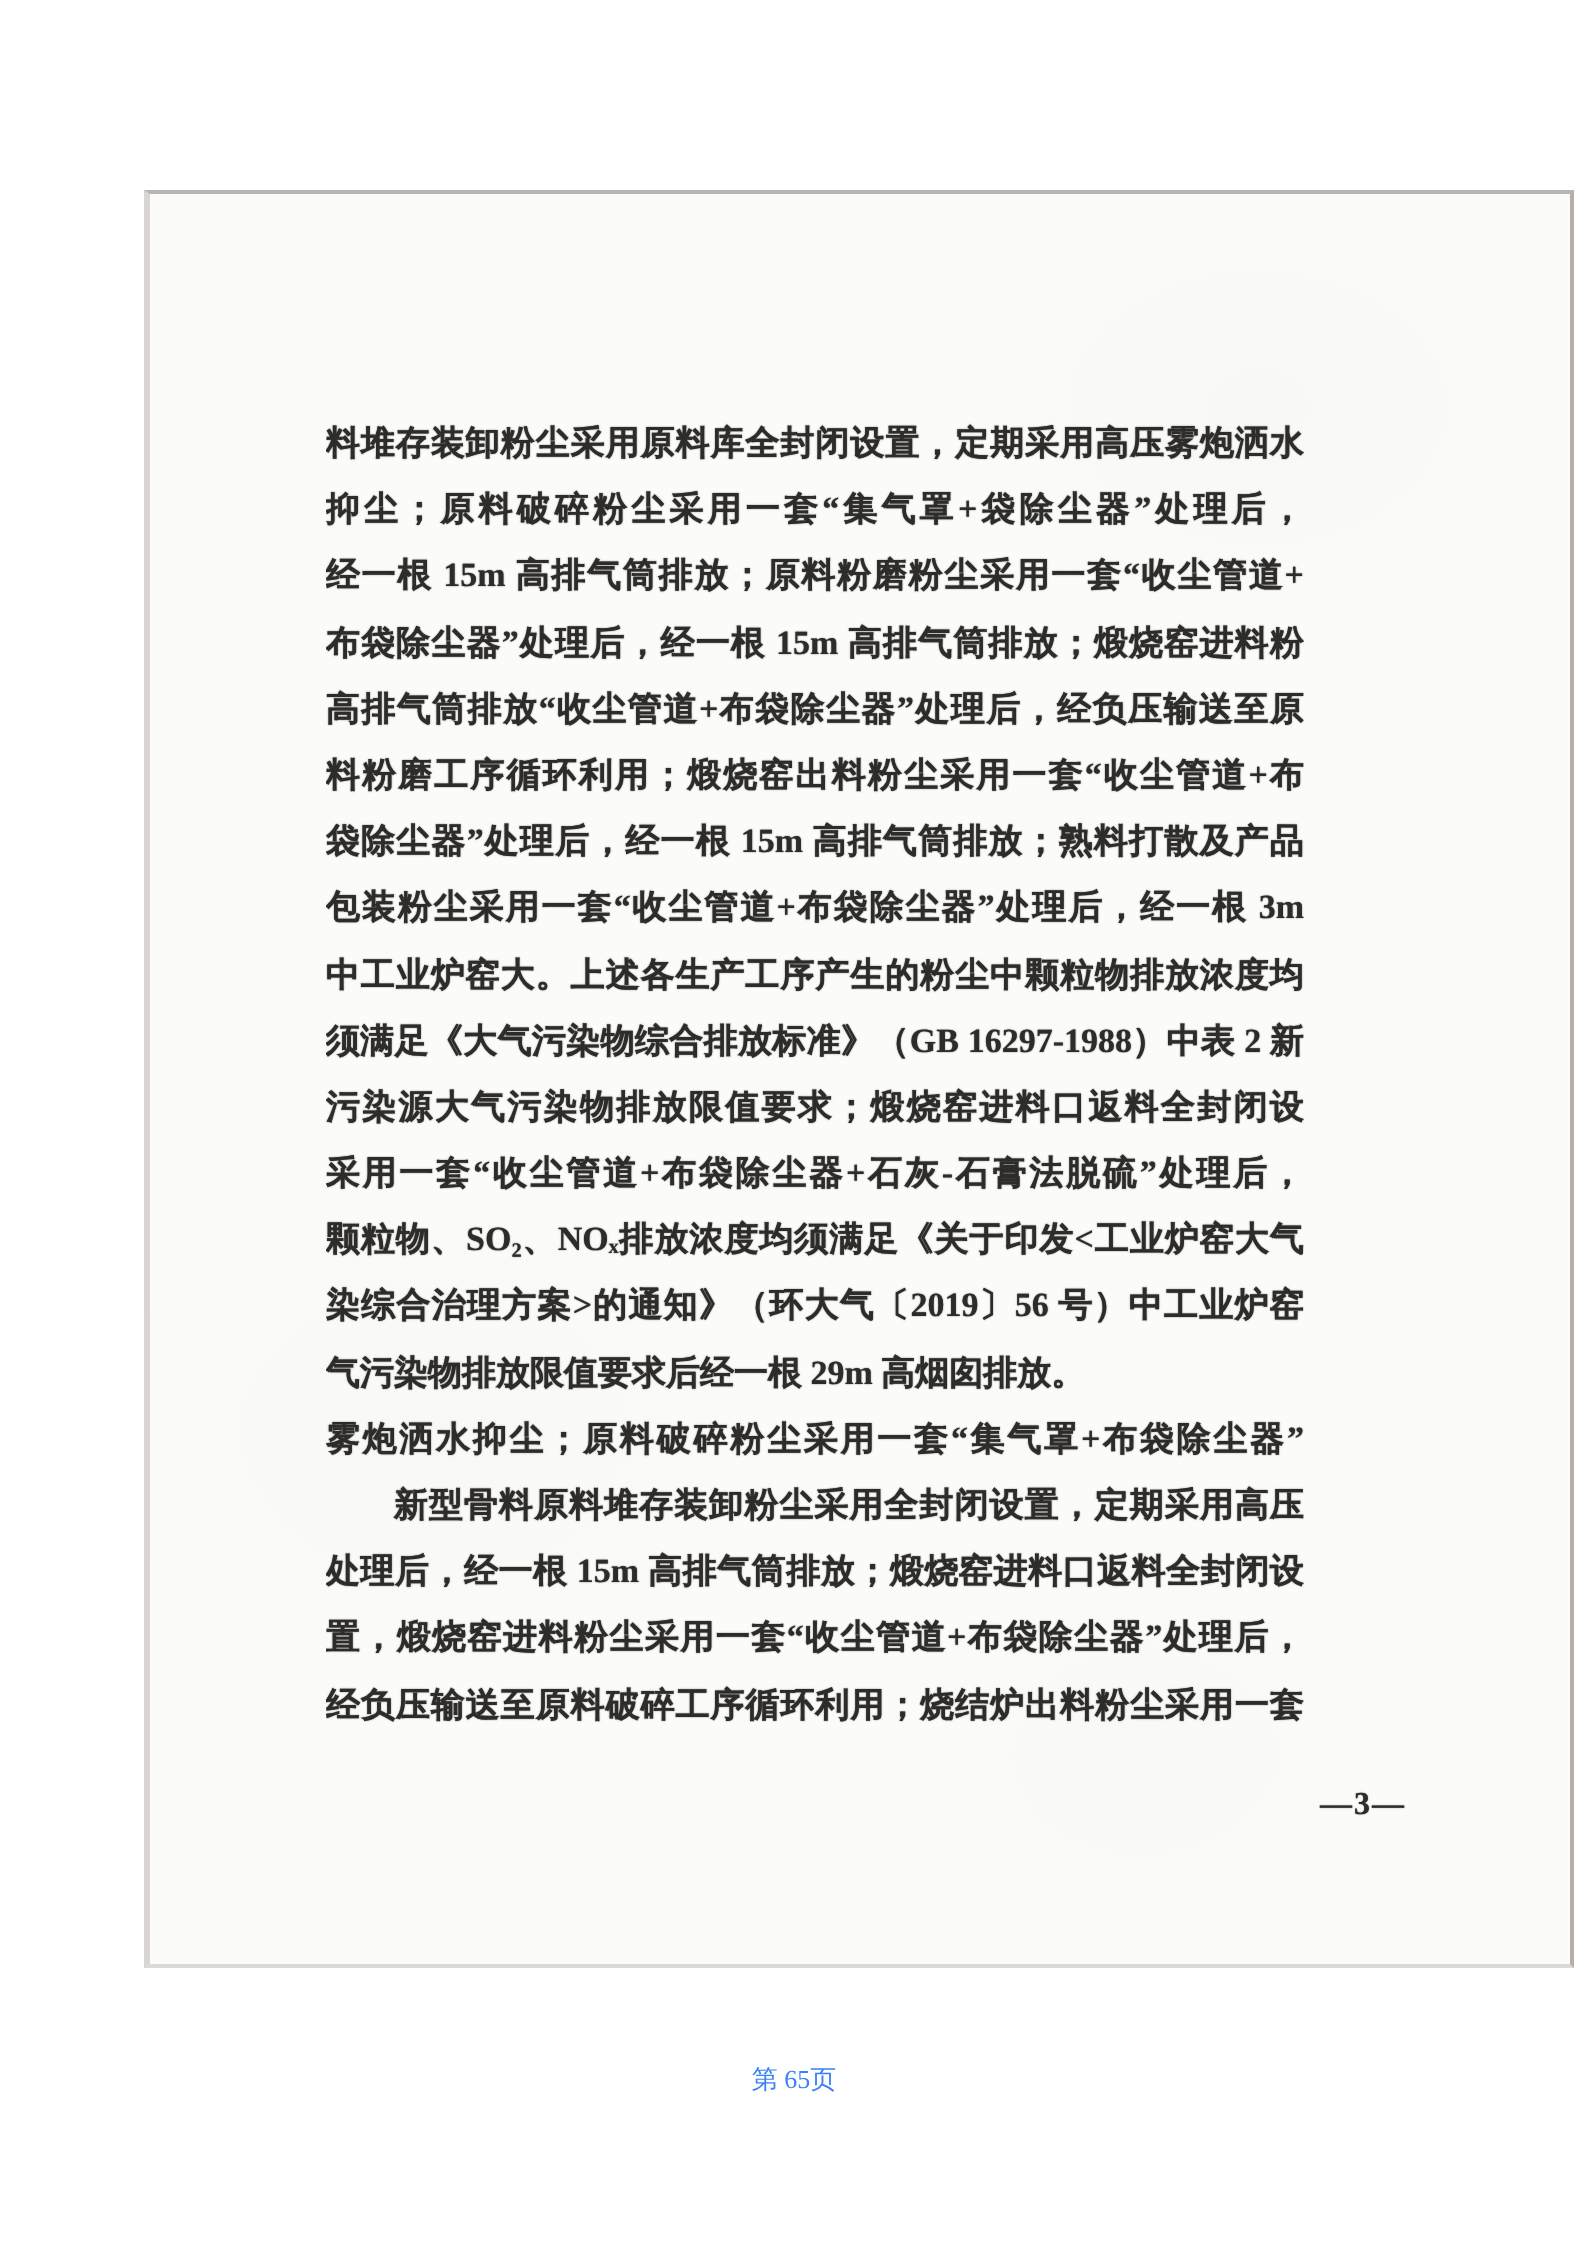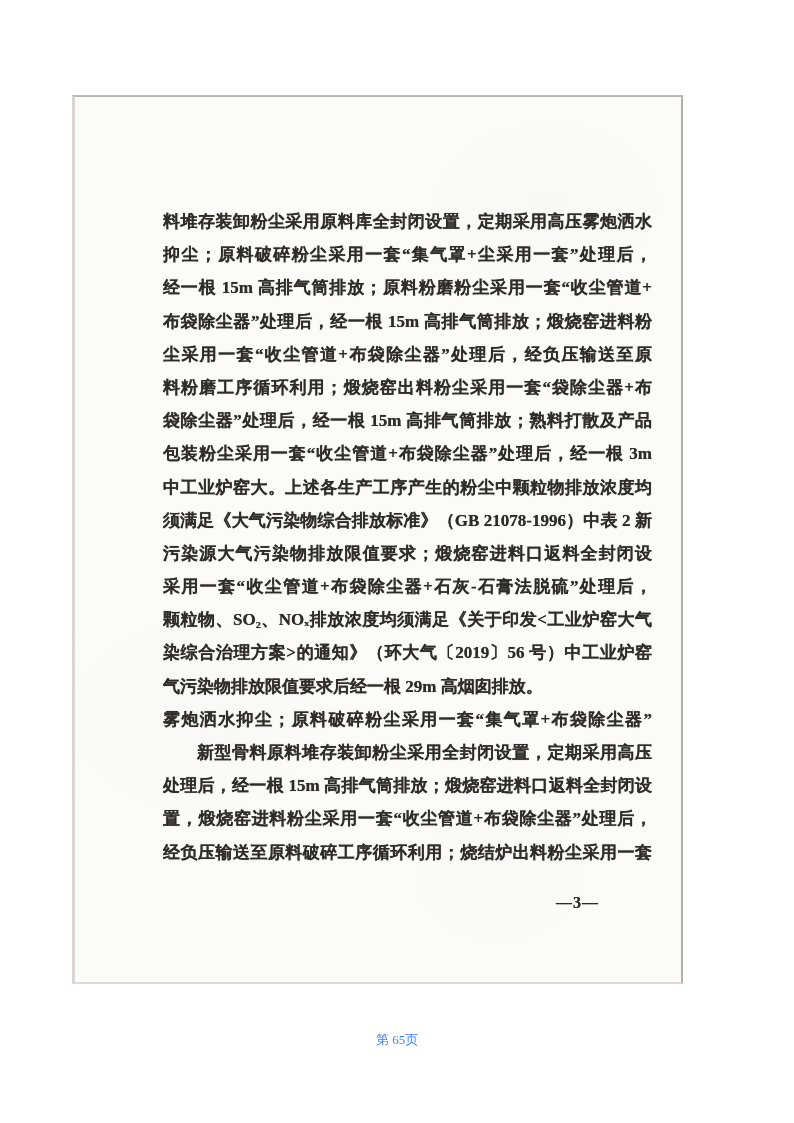--- a/index.html
+++ b/index.html
@@ -15,21 +15,21 @@
     position: relative;
     width: 794px;
     height: 1123px;
     background: #ffffff;
   }
   
   .scan-page {
     position: absolute;
     left: 72px;
     top: 95px;
-    width: 611px;
+    width: 715px;
     height: 889px;
     background:
       radial-gradient(220px 160px at 78% 12%, rgba(120,120,125,0.025), rgba(0,0,0,0) 70%),
       radial-gradient(260px 200px at 20% 70%, rgba(120,120,125,0.02), rgba(0,0,0,0) 70%),
       radial-gradient(180px 140px at 70% 88%, rgba(120,120,125,0.02), rgba(0,0,0,0) 70%),
       #fbfbfa;
     border-top: 2px solid #b9b5b3;
     border-left: 3px solid #d8d5d4;
     border-right: 2px solid #b5aeaa;
     border-bottom: 2px solid #dcd9d7;
@@ -84,29 +84,29 @@
 </style>
 </head>
 <body>
 
 <div class="canvas">
 
   <div class="scan-page">
 
     <div class="text-block">
       <div class="line">料堆存装卸粉尘采用原料库全封闭设置，定期采用高压雾炮洒水</div>
-      <div class="line">抑尘；原料破碎粉尘采用一套“集气罩+尘采用一套”处理后，</div>
+      <div class="line">抑尘；原料破碎粉尘采用一套“集气罩+袋除尘器”处理后，</div>
       <div class="line">经一根 15m 高排气筒排放；原料粉磨粉尘采用一套“收尘管道+</div>
       <div class="line">布袋除尘器”处理后，经一根 15m 高排气筒排放；煅烧窑进料粉</div>
-      <div class="line">尘采用一套“收尘管道+布袋除尘器”处理后，经负压输送至原</div>
-      <div class="line">料粉磨工序循环利用；煅烧窑出料粉尘采用一套“袋除尘器+布</div>
+      <div class="line">高排气筒排放“收尘管道+布袋除尘器”处理后，经负压输送至原</div>
+      <div class="line">料粉磨工序循环利用；煅烧窑出料粉尘采用一套“收尘管道+布</div>
       <div class="line">袋除尘器”处理后，经一根 15m 高排气筒排放；熟料打散及产品</div>
       <div class="line">包装粉尘采用一套“收尘管道+布袋除尘器”处理后，经一根 3m</div>
       <div class="line">中工业炉窑大。上述各生产工序产生的粉尘中颗粒物排放浓度均</div>
-      <div class="line">须满足《大气污染物综合排放标准》（GB 21078-1996）中表 2 新</div>
+      <div class="line">须满足《大气污染物综合排放标准》（GB 16297-1988）中表 2 新</div>
       <div class="line">污染源大气污染物排放限值要求；煅烧窑进料口返料全封闭设</div>
       <div class="line">采用一套“收尘管道+布袋除尘器+石灰-石膏法脱硫”处理后，</div>
       <div class="line">颗粒物、SO₂、NOₓ排放浓度均须满足《关于印发&lt;工业炉窑大气污</div>
       <div class="line">染综合治理方案&gt;的通知》（环大气〔2019〕56 号）中工业炉窑大</div>
       <div class="line para-end">气污染物排放限值要求后经一根 29m 高烟囱排放。</div>
       <div class="line">雾炮洒水抑尘；原料破碎粉尘采用一套“集气罩+布袋除尘器”</div>
       <div class="line para-indent">新型骨料原料堆存装卸粉尘采用全封闭设置，定期采用高压</div>
       <div class="line">处理后，经一根 15m 高排气筒排放；煅烧窑进料口返料全封闭设</div>
       <div class="line">置，煅烧窑进料粉尘采用一套“收尘管道+布袋除尘器”处理后，</div>
       <div class="line">经负压输送至原料破碎工序循环利用；烧结炉出料粉尘采用一套</div>

